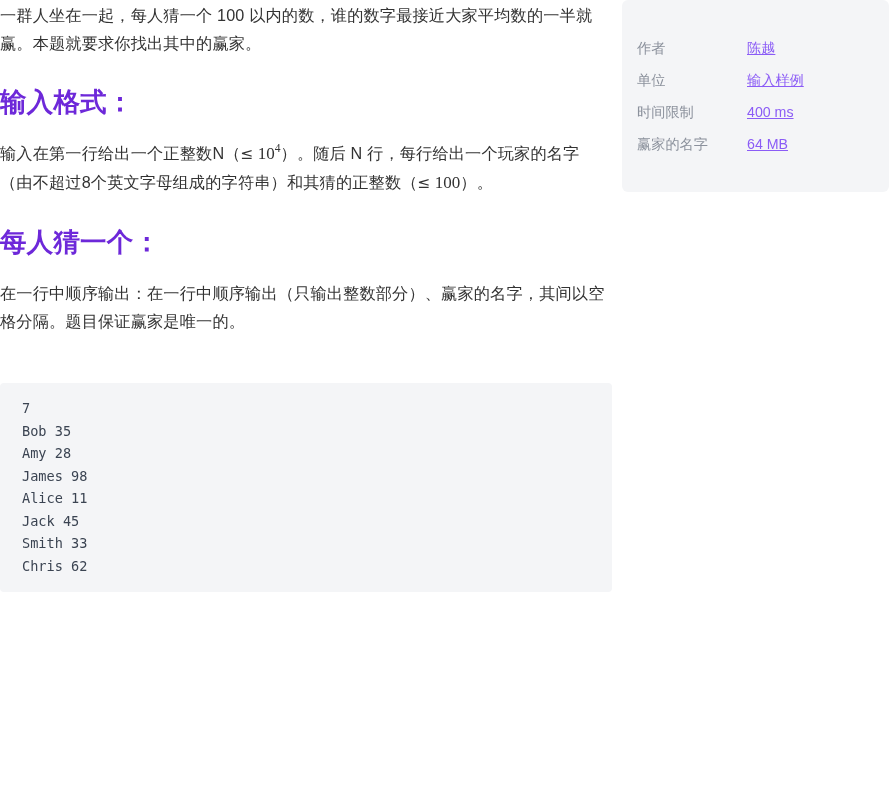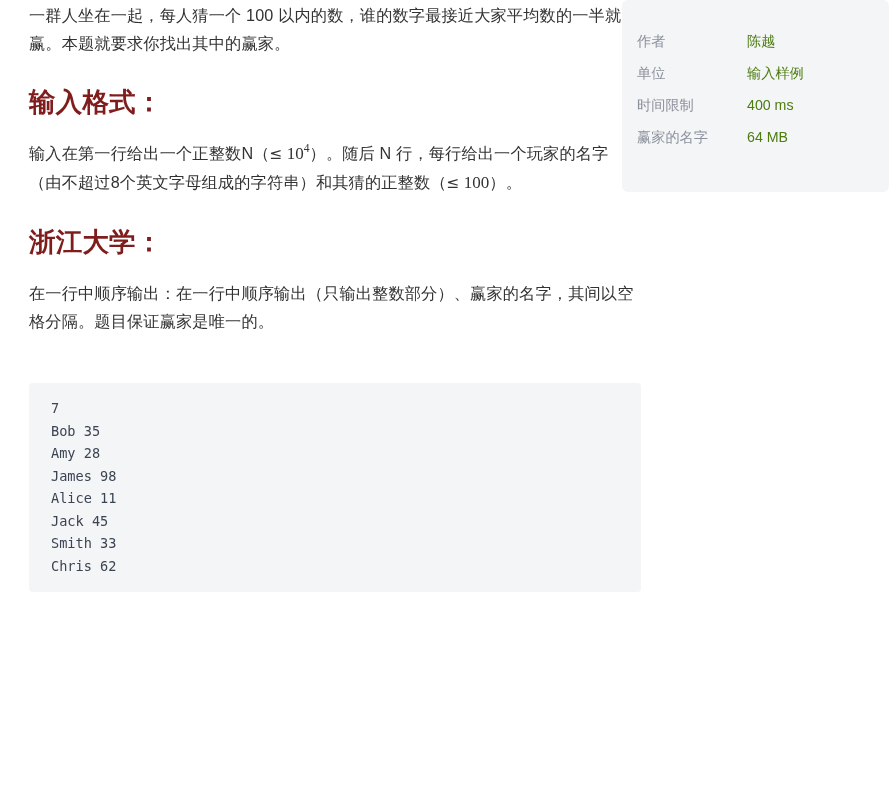--- a/index.html
+++ b/index.html
@@ -18,40 +18,39 @@
     width: 889px;
     height: 796px;
   }
 
   
   .content {
     position: absolute;
     left: 0px;
     top: 0px;
     width: 612px;
-    margin-left: 29px;
   }
 
   .para {
     font-size: 16.2px;
     line-height: 28px;
     color: #333333;
     margin: 0;
     letter-spacing: 0.15px;
   }
 
   .para.first {
     padding-top: 1px;
   }
 
   .section-heading {
     font-size: 26.5px;
     line-height: 36px;
     font-weight: bold;
-    color: #7f1d1d;
+    color: #6d28d9;
     margin: 0;
     letter-spacing: 0.2px;
   }
 
   .gap-h {        
     height: 27px;
   }
   .gap-p {        
     height: 19px;
   }
@@ -99,21 +98,21 @@
   
   .info-panel {
     position: absolute;
     left: 622px;
     top: 0px;
     width: 267px;
     height: 192px;
     background: #f4f5f7;
     border-radius: 6px;
     box-sizing: border-box;
-    padding: 25px 0 0 0;
+    padding: 32px 0 0 0;
   }
 
   .info-table {
     width: 100%;
     border-collapse: collapse;
   }
 
   .info-table td {
     padding: 0;
     height: 32px;
@@ -122,41 +121,42 @@
   }
 
   .info-label {
     color: #8b919c;
     padding-left: 15px !important;
     white-space: nowrap;
     width: 110px;
   }
 
   .info-value {
-    color: #4d7c0f;
+    color: #8b5cf6;
     white-space: nowrap;
+    text-decoration: underline;
   }
 </style>
 </head>
 <body>
 
 <div id="page">
 
   <div class="content">
 
     <p class="para first">一群人坐在一起，每人猜一个 100 以内的数，谁的数字最接近大家平均数的一半就赢。本题就要求你找出其中的赢家。</p>
 
     <div class="gap-h"></div>
     <h2 class="section-heading">输入格式：</h2>
     <div class="gap-p"></div>
 
     <p class="para"><span>输入在第一行给出一个正整数N（</span><span class="math"><span class="le">≤</span>&nbsp;<span>10</span><span class="sup">4</span></span><span>）。随后 N 行，每行给出一个玩家的名字（由不超过8个英文字母组成的字符串）和其猜的正整数（</span><span class="math"><span class="le">≤</span>&nbsp;<span>100</span></span><span>）。</span></p>
 
     <div class="gap-h"></div>
-    <h2 class="section-heading">浙江大学：</h2>
+    <h2 class="section-heading">每人猜一个：</h2>
     <div class="gap-p"></div>
 
     <p class="para">在一行中顺序输出：在一行中顺序输出（只输出整数部分）、赢家的名字，其间以空格分隔。题目保证赢家是唯一的。</p>
 
     <div class="gap-h"></div>
     <div class="gap-block"></div>
 
     <div class="code-block">
       <pre>7
 Bob 35

